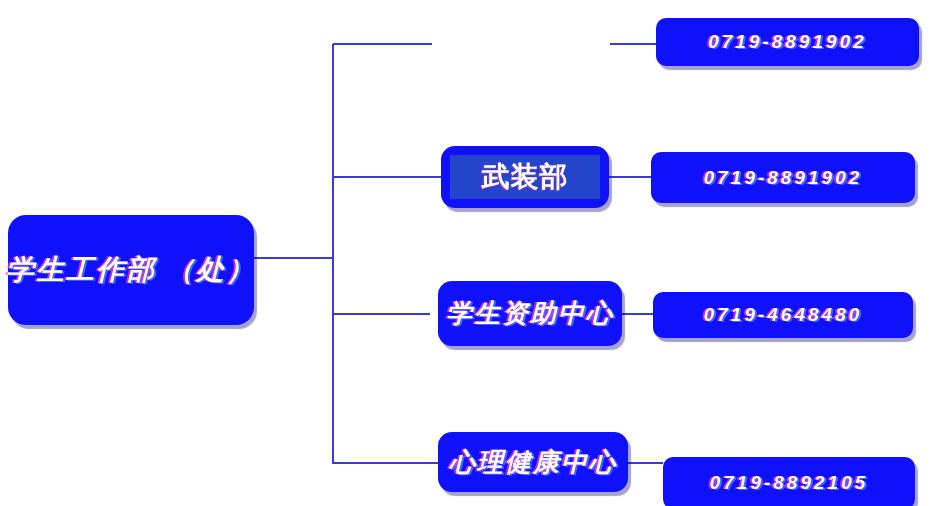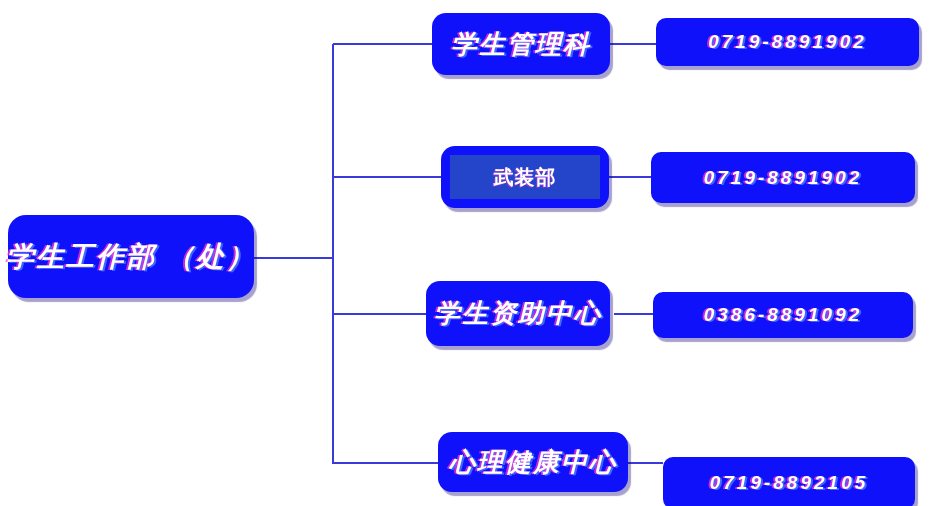--- a/index.html
+++ b/index.html
@@ -31,65 +31,62 @@
   }
   .root-label{font-size:28px;}
   .child-label{font-size:26px;}
   .phone-label{font-size:19px;letter-spacing:3px;}
   .selection-overlay{
     position:absolute;left:9px;top:9px;right:9px;bottom:9px;
     background:var(--selection-fill);
     display:flex;align-items:center;justify-content:center;
   }
   .plain-label{
-    font-style:normal;letter-spacing:1px;font-size:20px;
+    font-style:normal;letter-spacing:1px;font-size:28px;
     text-shadow:-1px 1px 0 rgba(255,45,210,0.55);
   }
 </style>
 </head>
 <body>
 
 <div class="canvas">
 
   <div class="line" style="left:254px;top:257px;width:79px;height:2px;"></div>
   <div class="line" style="left:332px;top:44px;width:2px;height:420px;"></div>
   <div class="line" style="left:333px;top:43px;width:99px;height:2px;"></div>
   <div class="line" style="left:333px;top:176px;width:108px;height:2px;"></div>
   <div class="line" style="left:333px;top:313px;width:97px;height:2px;"></div>
   <div class="line" style="left:333px;top:462px;width:105px;height:2px;"></div>
   <div class="line" style="left:610px;top:43px;width:46px;height:2px;"></div>
   <div class="line" style="left:609px;top:176px;width:42px;height:2px;"></div>
   <div class="line" style="left:614px;top:313px;width:39px;height:2px;"></div>
   <div class="line" style="left:628px;top:462px;width:35px;height:2px;"></div>
 
-  <div class="node rounded-lg" style="left:8px;top:215px;width:246px;height:83px;">
+  <div class="node rounded-lg" style="left:8px;top:215px;width:246px;height:110px;">
     <span class="label root-label">学生工作部 （处）</span>
   </div>
 
-  <div class="node rounded-md" style="left:432px;top:13px;width:178px;height:62px;">
-    <span class="label child-label">学生管理科</span>
-  </div>
   <div class="node rounded-sm" style="left:656px;top:18px;width:263px;height:48px;">
     <span class="label phone-label">0719-8891902</span>
   </div>
 
   <div class="node rounded-md" style="left:441px;top:146px;width:168px;height:62px;">
     <div class="selection-overlay">
       <span class="label plain-label">武装部</span>
     </div>
   </div>
   <div class="node rounded-sm" style="left:651px;top:152px;width:264px;height:51px;">
     <span class="label phone-label">0719-8891902</span>
   </div>
 
-  <div class="node rounded-md" style="left:426px;top:281px;width:184px;height:65px;justify-content:center;">
+  <div class="node rounded-md" style="left:438px;top:281px;width:184px;height:65px;justify-content:center;">
     <span class="label child-label">学生资助中心</span>
   </div>
   <div class="node rounded-sm" style="left:653px;top:292px;width:260px;height:46px;">
-    <span class="label phone-label">0386-8891092</span>
+    <span class="label phone-label">0719-4648480</span>
   </div>
 
   <div class="node rounded-md" style="left:438px;top:432px;width:190px;height:60px;">
     <span class="label child-label">心理健康中心</span>
   </div>
   <div class="node rounded-sm" style="left:663px;top:438px;width:252px;height:52px;margin-top:19px;">
     <span class="label phone-label">0719-8892105</span>
   </div>
 
 </div>

